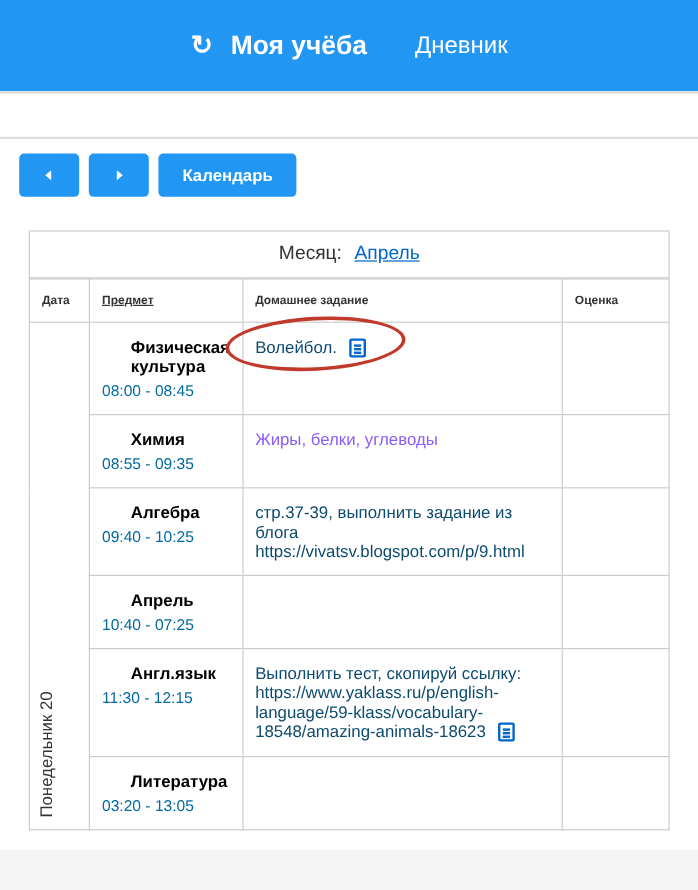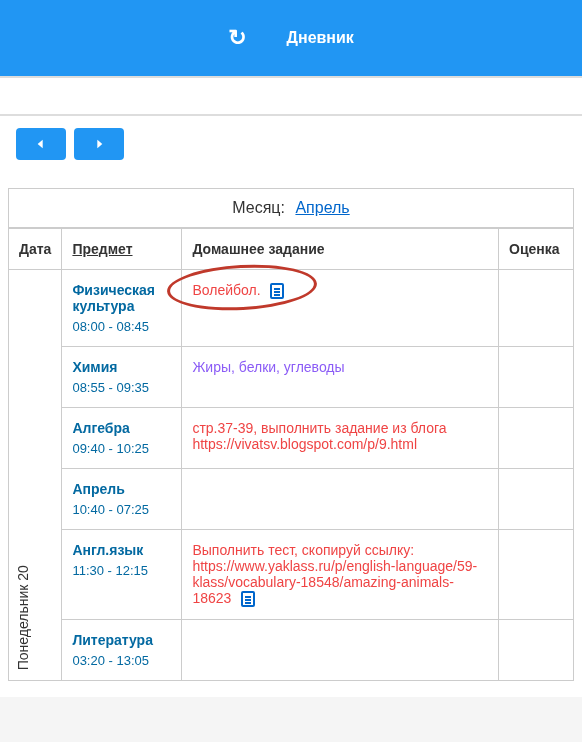--- a/index.html
+++ b/index.html
@@ -18,22 +18,22 @@
       font-size: 22px;
       font-weight: bold;
     }
     .header-title {
       color: white;
       font-size: 22px;
       font-weight: bold;
     }
     .header-link {
       color: white;
-      font-size: 16px;
-      font-weight: bold;
+      font-size: 20px;
+      font-weight: normal;
       margin-left: 25px;
     }
     
     .spacer {
       height: 40px;
       background: #fff;
       border-top: 2px solid #ddd;
       border-bottom: 2px solid #ddd;
     }
     
@@ -54,21 +54,21 @@
       cursor: pointer;
       display: flex;
       align-items: center;
       justify-content: center;
     }
     .btn-nav {
       width: 50px;
     }
     
     .content {
-      padding: 16px 8px;
+      padding: 16px 24px;
       background: #fff;
     }
     
     .month-row {
       border: 1px solid #ccc;
       padding: 10px;
       text-align: center;
       font-size: 16px;
     }
     .month-label { color: #333; }
@@ -85,54 +85,55 @@
     .schedule-table th, .schedule-table td {
       border: 1px solid #ccc;
       padding: 12px 10px;
       text-align: left;
       vertical-align: top;
       font-size: 14px;
     }
     .schedule-table th {
       font-weight: bold;
       color: #333;
-      font-size: 14px;
+      font-size: 10px;
     }
     .col-date { width: 50px; }
     .col-subject { width: 120px; text-decoration: underline; }
     .col-homework { width: auto; }
-    .col-grade { width: 75px; }
+    .col-grade { width: 89px; }
     
     .day-cell {
       writing-mode: vertical-rl;
       transform: rotate(180deg);
       text-align: center;
       vertical-align: bottom;
       font-size: 15px;
       color: #333;
       padding: 10px 5px !important;
     }
     
     .subject-link {
-      color: #0369a1;
+      color: #000000;
       font-weight: bold;
       display: block;
       margin-bottom: 4px;
+      margin-left: 24px;
     }
     .time-text {
       color: #0369a1;
       font-size: 13px;
     }
     .homework-text {
       color: #8b5cf6;
       font-size: 14px;
       word-wrap: break-word;
     }
     .homework-link {
-      color: #ef4444;
+      color: #0c4a6e;
       word-wrap: break-word;
     }
     .doc-icon {
       display: inline-block;
       width: 14px;
       height: 16px;
       border: 2px solid #0066cc;
       border-radius: 2px;
       position: relative;
       vertical-align: middle;
@@ -156,36 +157,38 @@
       pointer-events: none;
       transform: rotate(-3deg);
     }
     .hw-cell-1 { position: relative; }
   </style>
 </head>
 <body>
 
 <div class="header">
   <span class="header-refresh">↻</span>
+  <span class="header-title">Моя учёба</span>
   <a class="header-link">Дневник</a>
 </div>
 
 <div class="spacer"></div>
 
 <div class="toolbar">
   <button class="btn-blue btn-nav">
     <svg width="12" height="12" viewBox="0 0 12 12">
         <polygon points="8,1 2,6 8,11" fill="white"></polygon>
       </svg>
   </button>
   <button class="btn-blue btn-nav">
     <svg width="12" height="12" viewBox="0 0 12 12">
         <polygon points="4,1 10,6 4,11" fill="white"></polygon>
       </svg>
   </button>
+  <button class="btn-blue">Календарь</button>
 </div>
 
 <div class="content">
   <div class="month-row">
     <span class="month-label">Месяц:</span>
     <a class="month-link">Апрель</a>
   </div>
 
   <table class="schedule-table">
     <thead>

